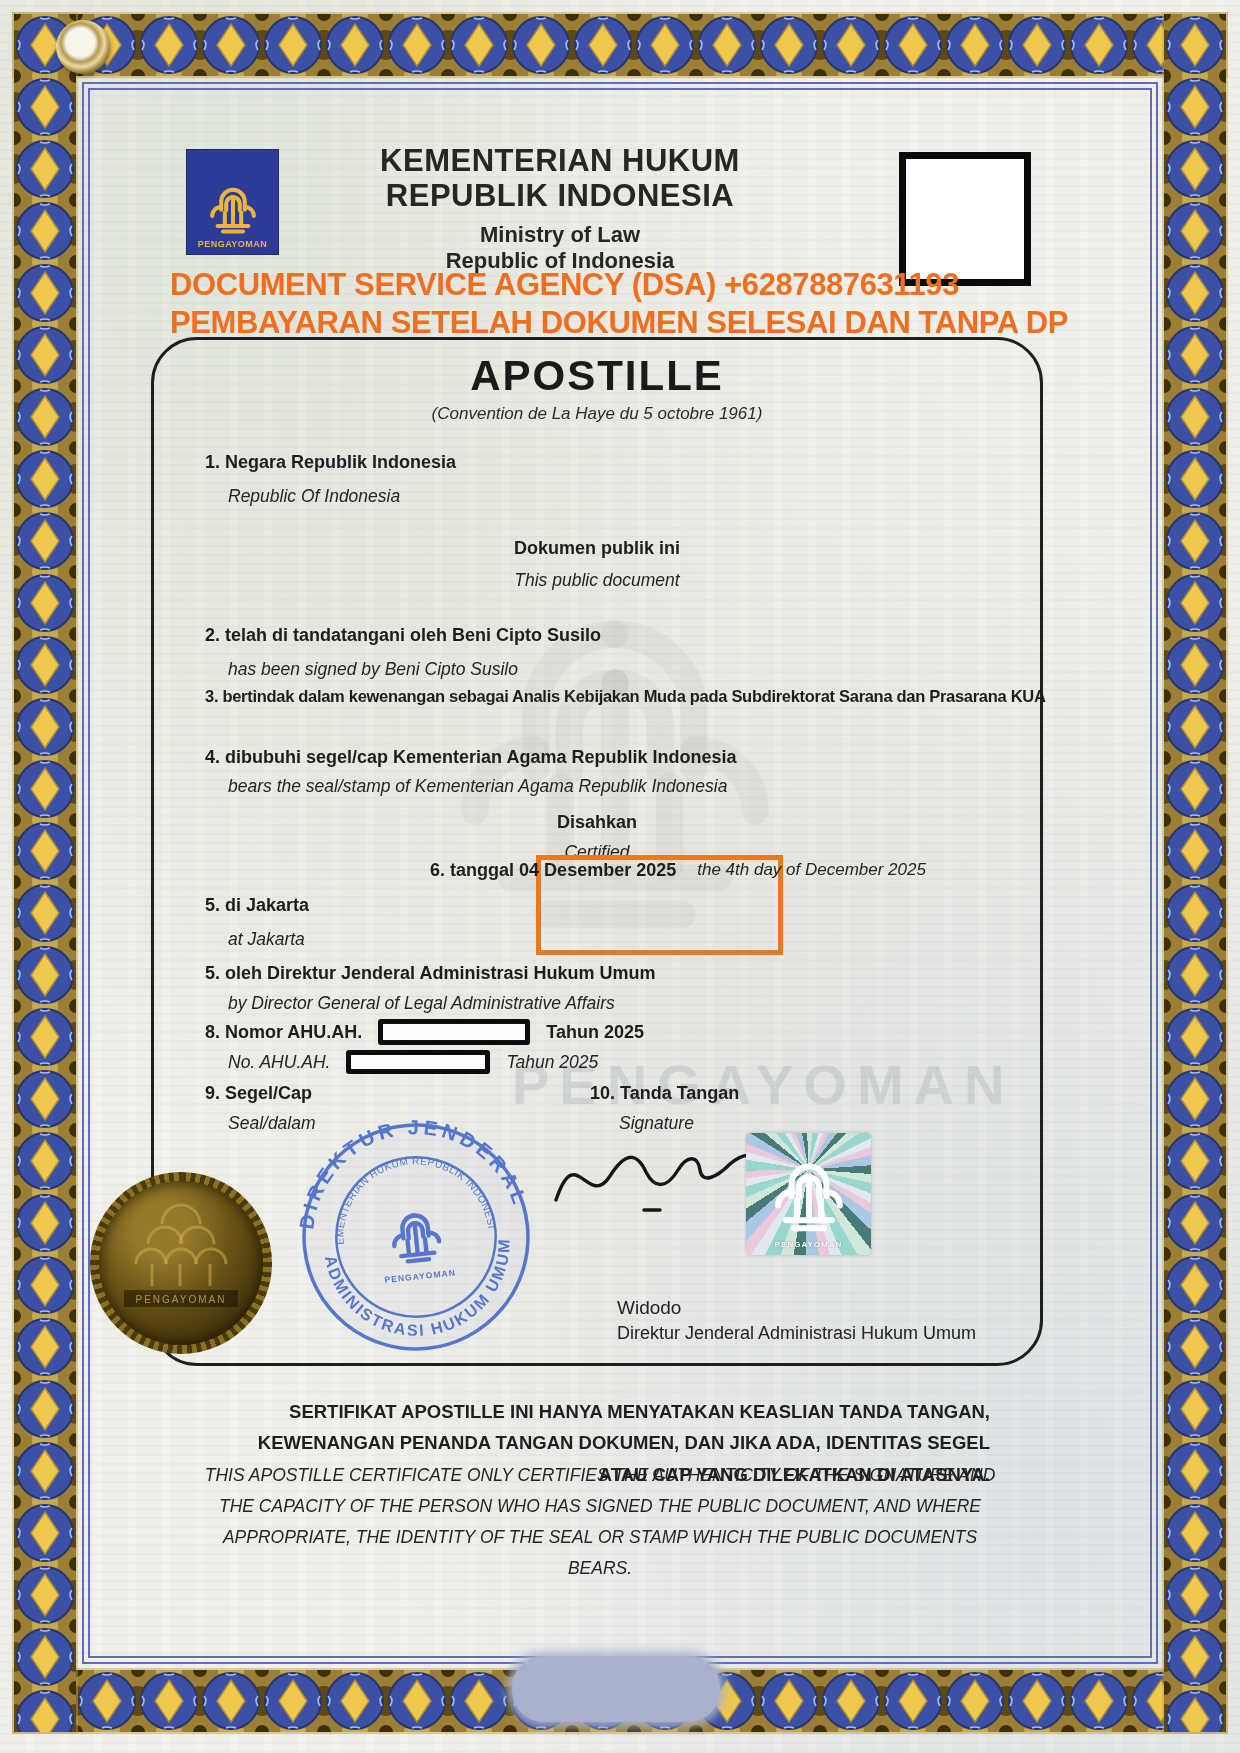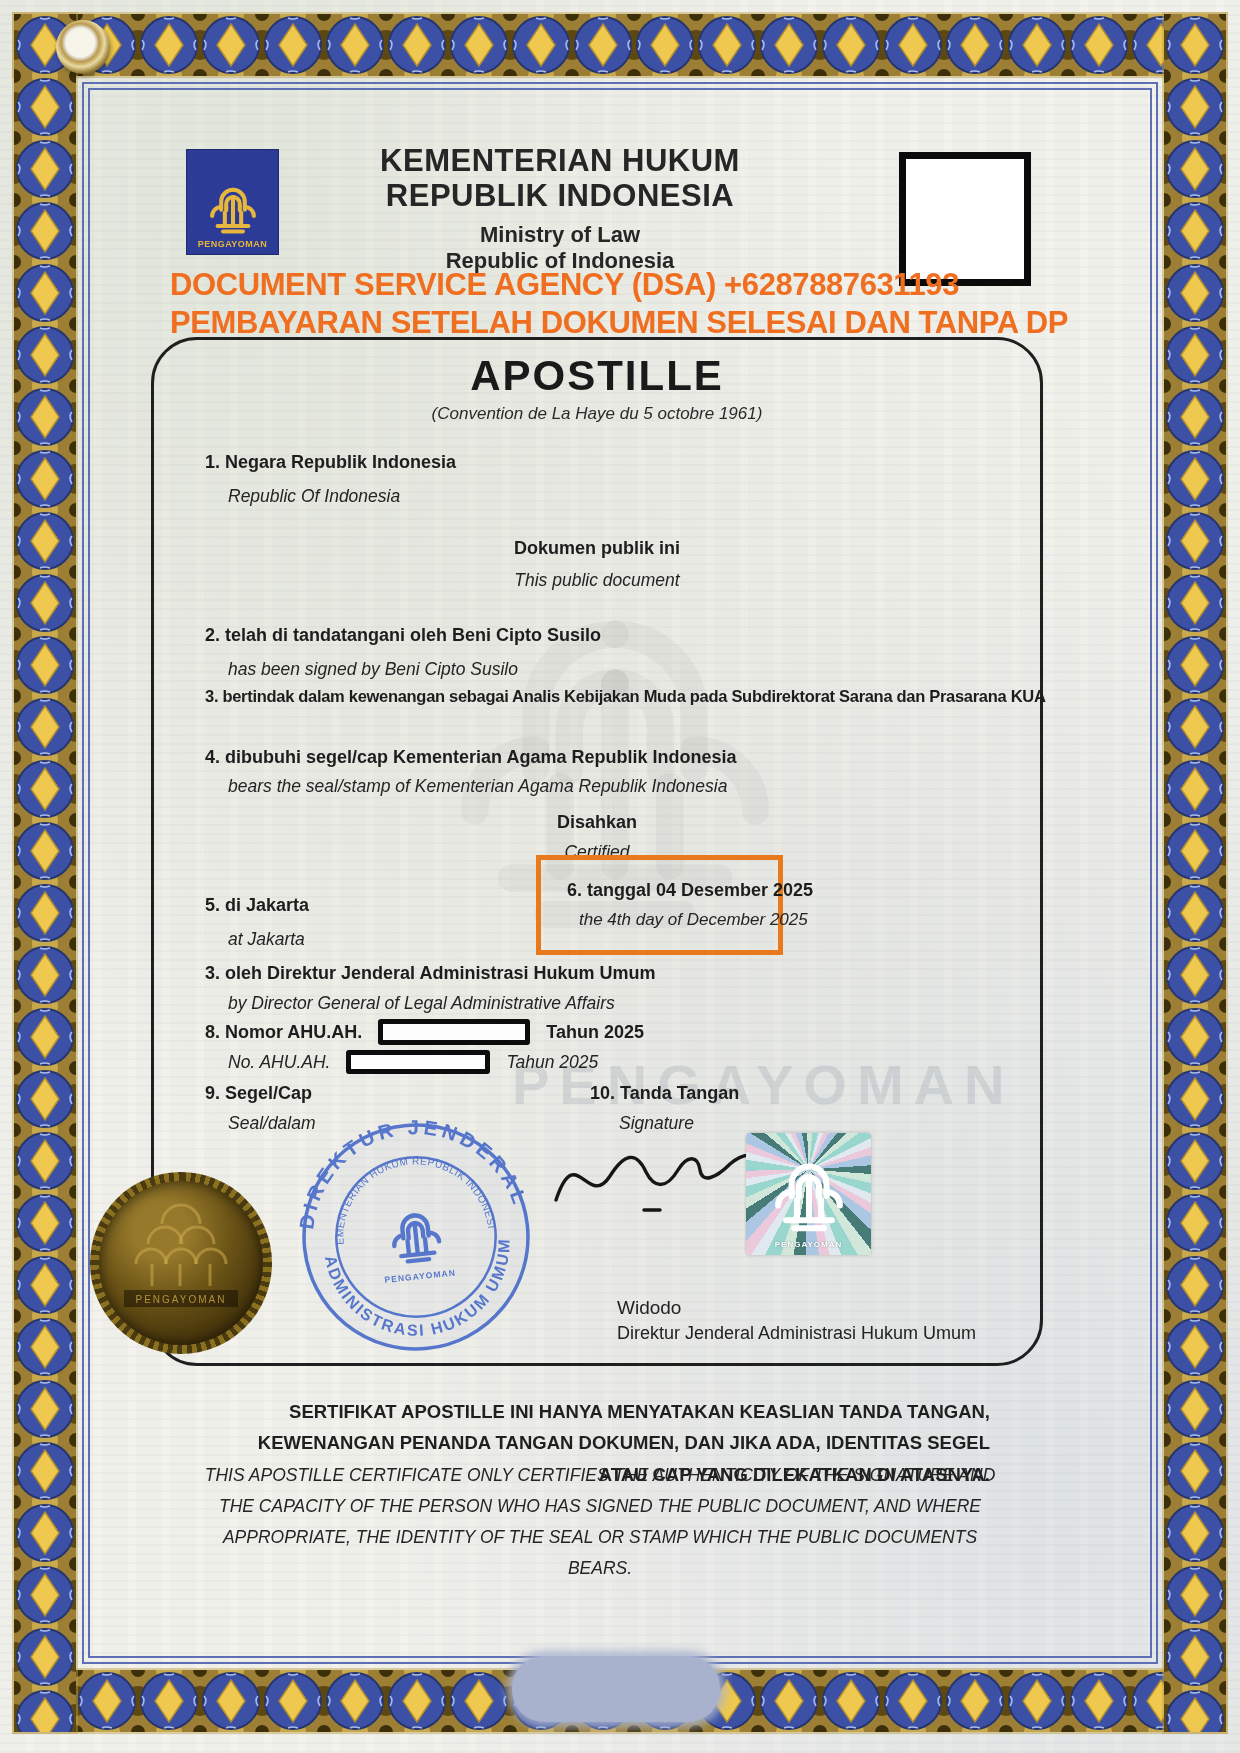--- a/index.html
+++ b/index.html
@@ -40,21 +40,21 @@
   .notice{left:170px;top:266px;width:920px;font-weight:700;color:#f06e1f;font-size:31px;letter-spacing:-0.4px;line-height:1.23;}
   
   .certbox{left:151px;top:337px;width:892px;height:1029px;border:3px solid #1f1f1f;border-radius:46px;box-sizing:border-box;}
   .apo-title{left:397px;top:352px;width:400px;text-align:center;font-size:42px;font-weight:700;letter-spacing:2px;color:#1a1a1a;}
   .apo-sub{left:347px;top:404px;width:500px;text-align:center;font-size:17px;font-style:italic;color:#2a2a2a;}
   .item-id{position:absolute;font-size:18px;font-weight:600;color:#1d1d1d;white-space:nowrap;}
   .item-en{position:absolute;font-size:17.5px;font-style:italic;font-weight:400;color:#242424;white-space:nowrap;}
   .long{font-size:16.5px;letter-spacing:-0.3px;}
   .centered{left:397px;width:400px;text-align:center;}
   .hl-box{left:536px;top:855px;width:247px;height:100px;border:5px solid #e8791c;box-sizing:border-box;
-    display:flex;flex-direction:column;justify-content:center;padding-left:26px;gap:9px;}
+    display:flex;justify-content:center;padding-left:37px;gap:9px;}
   .hl-box .item-id,.hl-box .item-en{position:static;}
   .hl-box .item-en{padding-left:12px;font-size:17px;}
   .row{position:absolute;display:flex;align-items:center;gap:16px;}
   .bar{border:5px solid #0c0c0c;background:#fdfdfd;border-radius:3px;box-sizing:border-box;}
   .bar1{width:152px;height:26px;}
   .bar2{width:144px;height:24px;}
   
   .stamp{left:299px;top:1120px;width:234px;height:234px;transform:rotate(-6deg);opacity:0.92;}
   .sig{left:548px;top:1126px;width:228px;height:100px;}
   .holo{left:746px;top:1133px;width:125px;height:122px;border-radius:4px;overflow:hidden;
@@ -194,21 +194,21 @@
   <div class="item-en centered z3" style="top:842px">Certified</div>
 
   <div class="item-id z3" style="left:205px;top:895px">5. di Jakarta</div>
   <div class="item-en z3" style="left:228px;top:929px">at Jakarta</div>
 
   <div class="abs hl-box z3">
     <div class="item-id">6. tanggal 04 Desember 2025</div>
     <div class="item-en">the 4th day of December 2025</div>
   </div>
 
-  <div class="item-id z3" style="left:205px;top:963px">3. oleh Direktur Jenderal Administrasi Hukum Umum</div>
+  <div class="item-id z3" style="left:205px;top:963px">5. oleh Direktur Jenderal Administrasi Hukum Umum</div>
   <div class="item-en z3" style="left:228px;top:993px">by Director General of Legal Administrative Affairs</div>
 
   <div class="row z3" style="left:205px;top:1019px">
     <span class="item-id" style="position:static">8. Nomor AHU.AH.</span>
     <span class="bar bar1"></span>
     <span class="item-id" style="position:static">Tahun 2025</span>
   </div>
   <div class="row z3" style="left:228px;top:1050px">
     <span class="item-en" style="position:static">No. AHU.AH.</span>
     <span class="bar bar2"></span>

